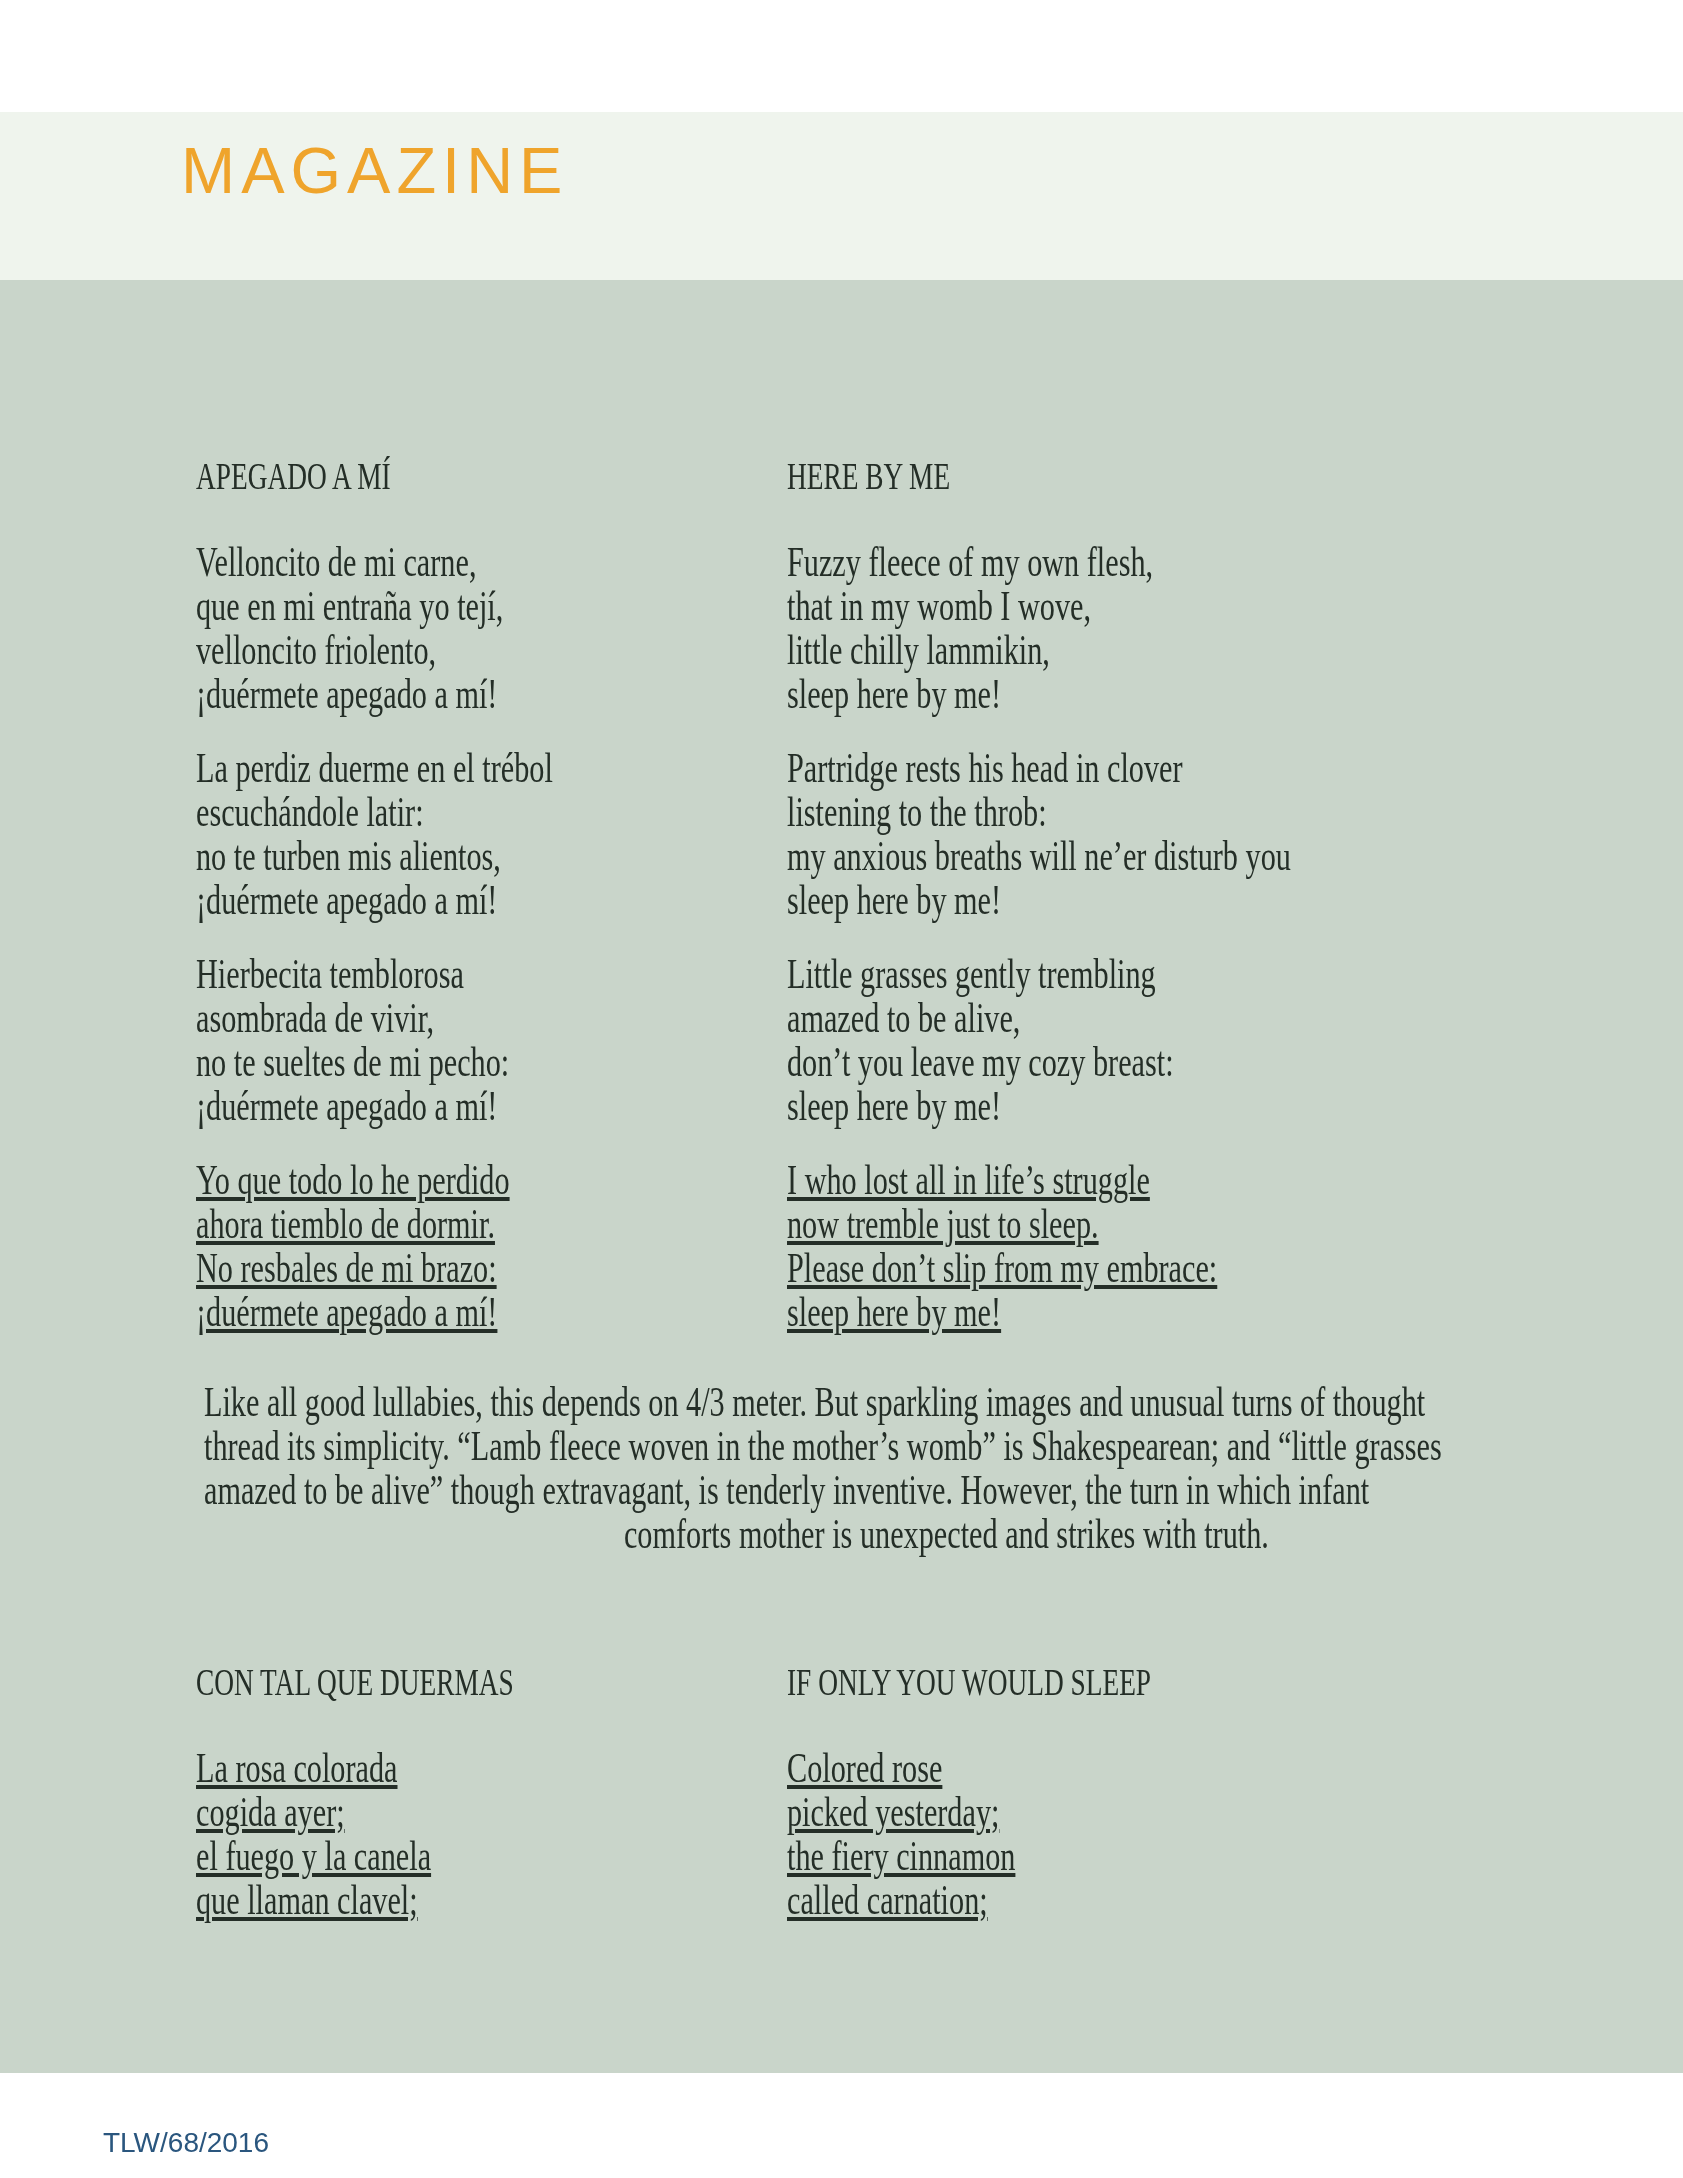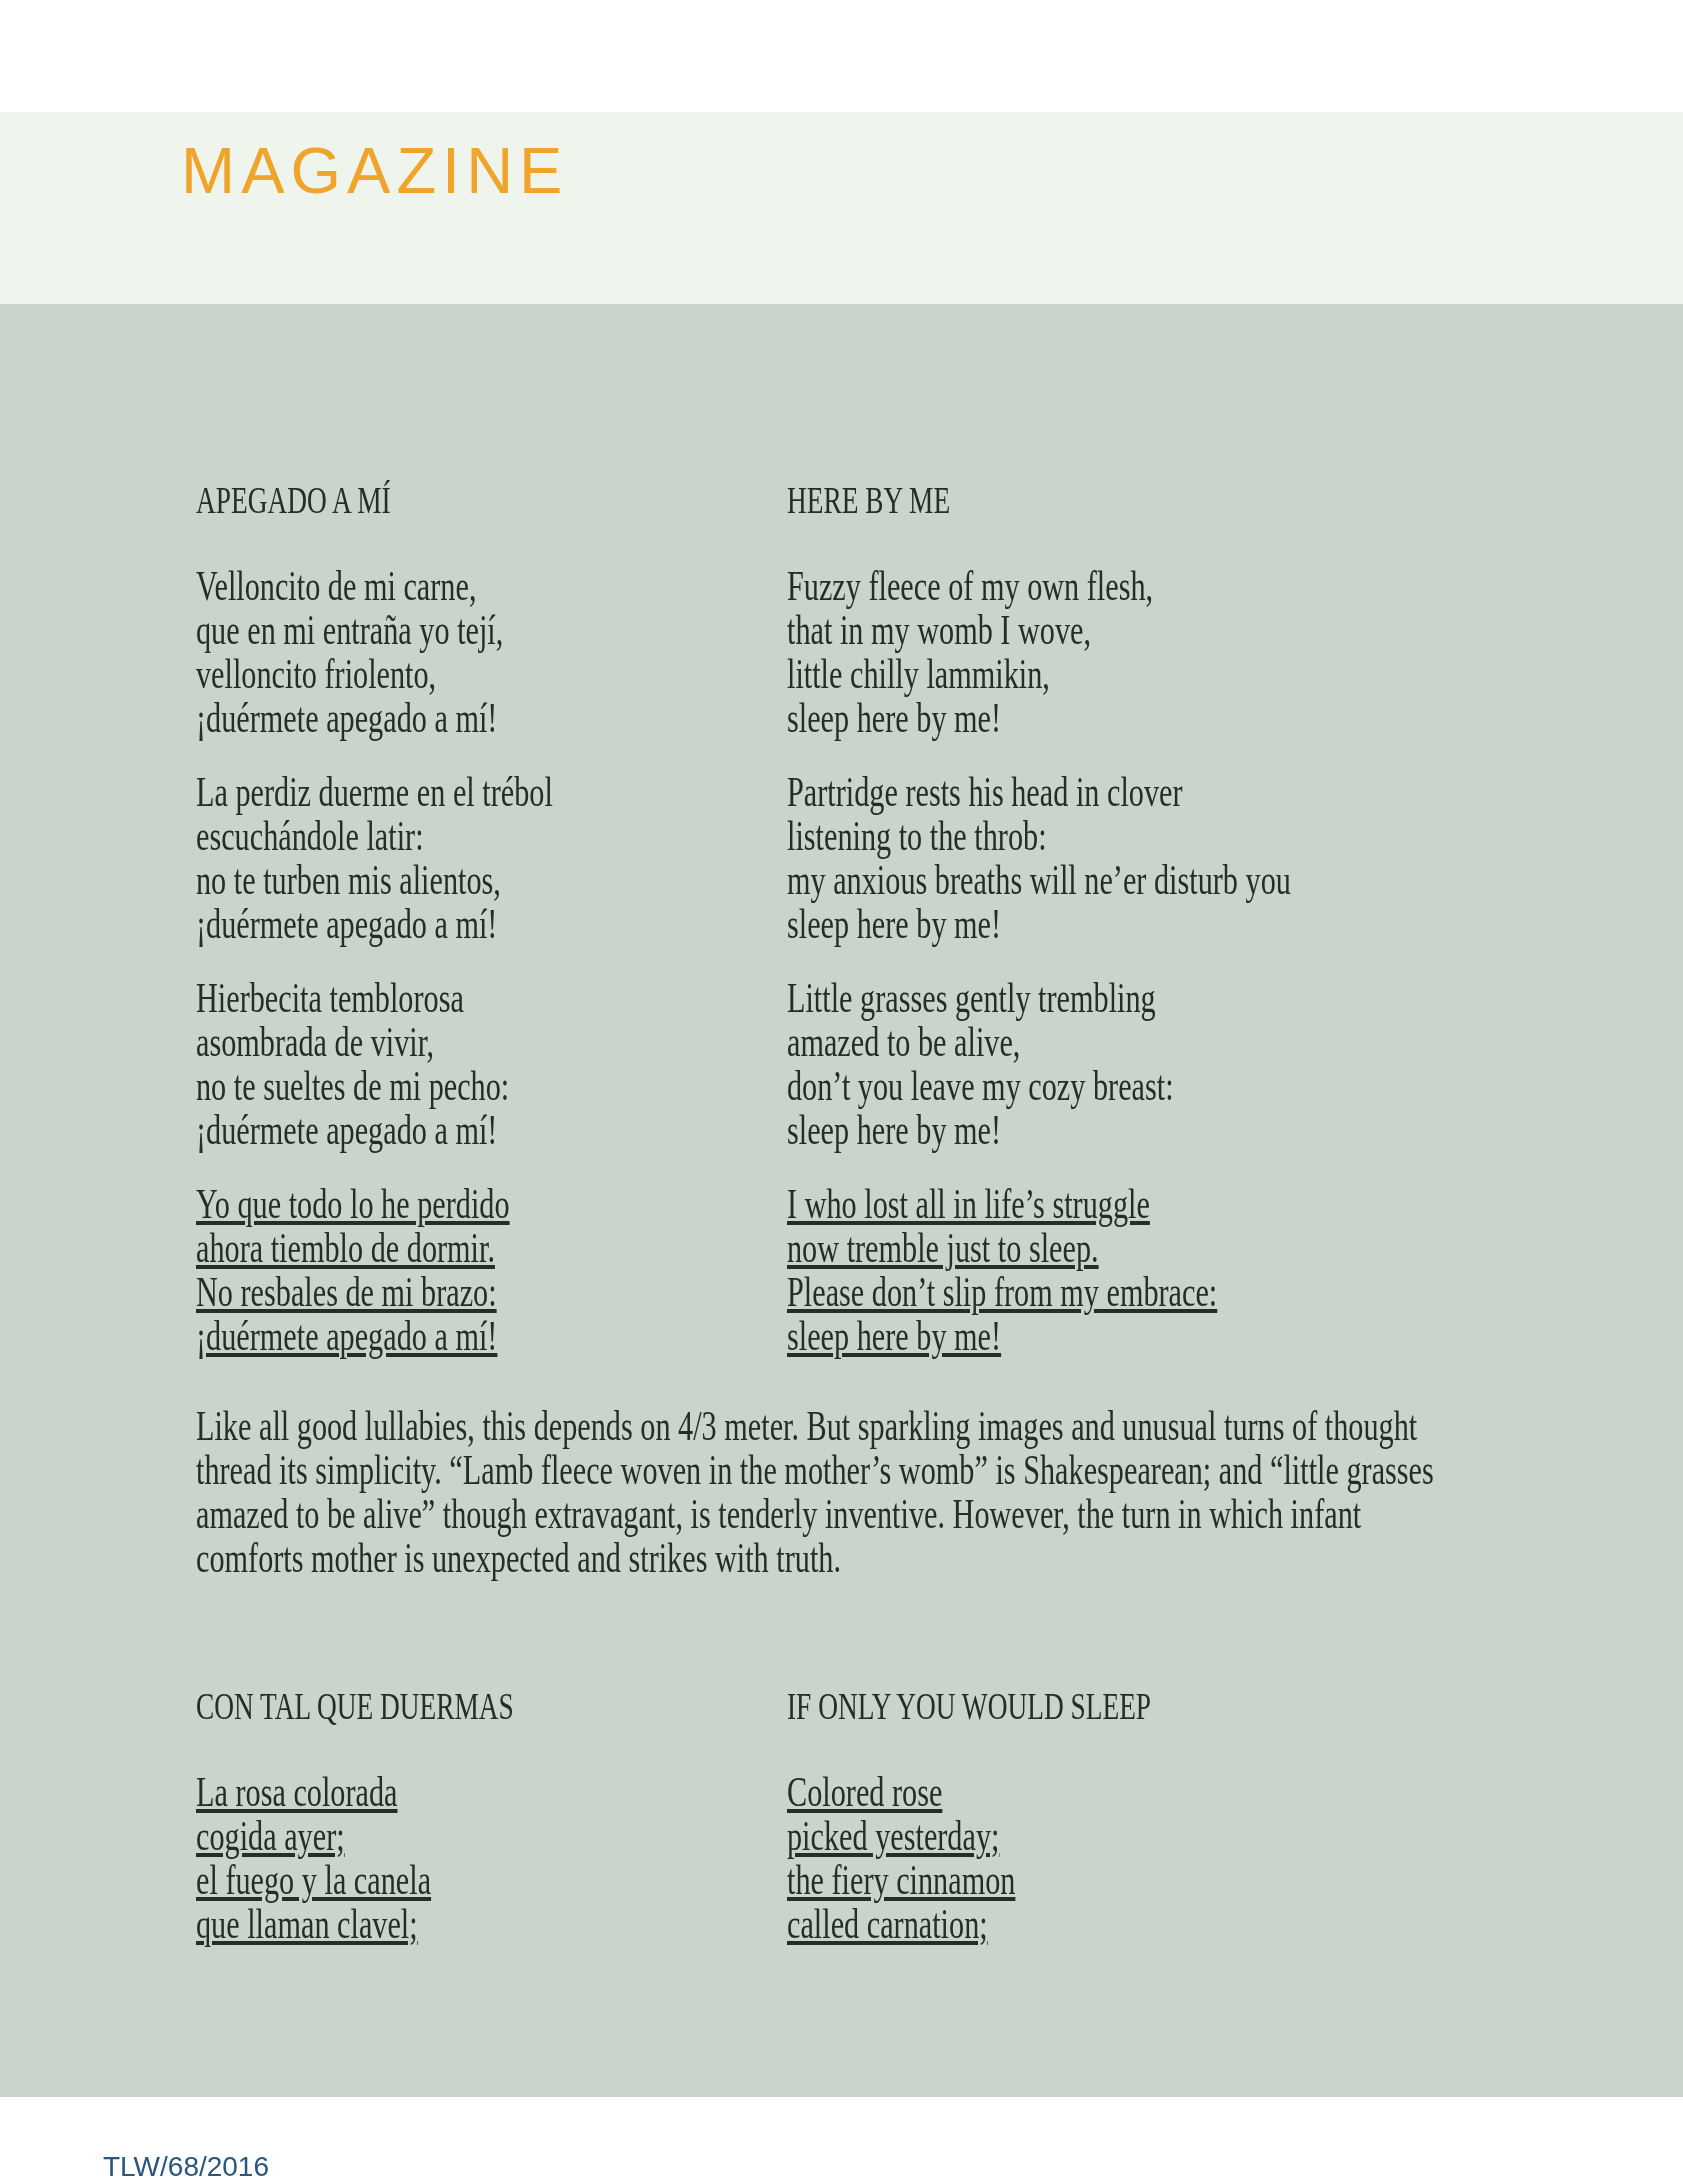--- a/index.html
+++ b/index.html
@@ -7,21 +7,21 @@
     position: relative;
     width: 1683px;
     height: 2178px;
     background: #ffffff;
     overflow: hidden;
     font-family: "Liberation Serif", serif;
     color: #242e27;
   }
   .strip-top { height: 112px; background: #ffffff; }
   .band {
-    height: 192px;
+    height: 168px;
     background: #eff4ed;
     box-sizing: border-box;
     padding: 26px 0 0 181px;
   }
   .masthead {
     font-family: "Liberation Sans", sans-serif;
     font-size: 65px;
     line-height: 65px;
     letter-spacing: 6px;
     color: #efa42c;
@@ -49,21 +49,21 @@
     font-size: 38px;
     line-height: 44px;
     font-weight: 400;
   }
   .line {
     font-size: 42px;
     line-height: 44px;
   }
   .stanza { margin: 0 0 30px 0; }
   .stanza:last-child { margin-bottom: 0; text-decoration: underline; }
-  .commentary { margin: 46px 0 0 0; }
+  .commentary { margin: 46px 0 0 8px; text-align: right; }
   .poem-grid.second { margin-top: 104px; }
   .strip-bottom {
     height: 274px;
     background: #ffffff;
     box-sizing: border-box;
     padding: 53px 0 0 103px;
   }
   .issue-code {
     font-family: "Liberation Sans", sans-serif;
     font-size: 28px;

